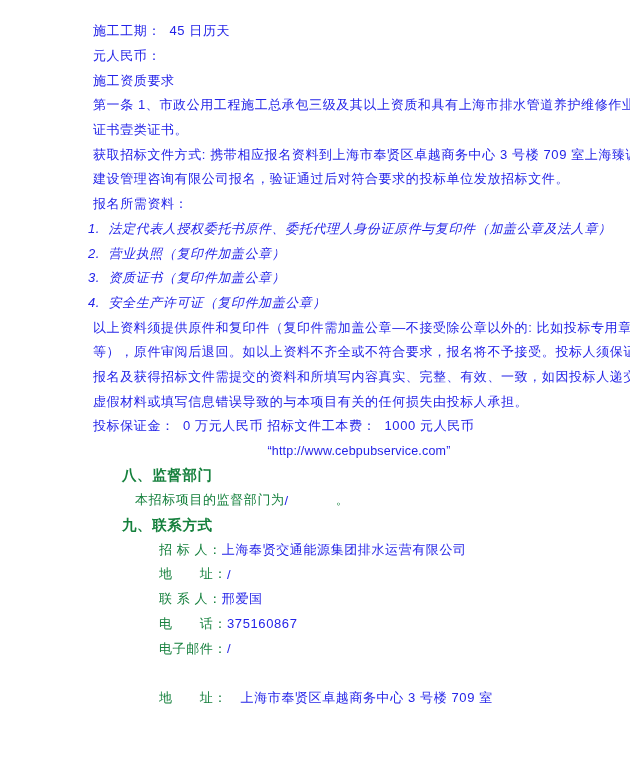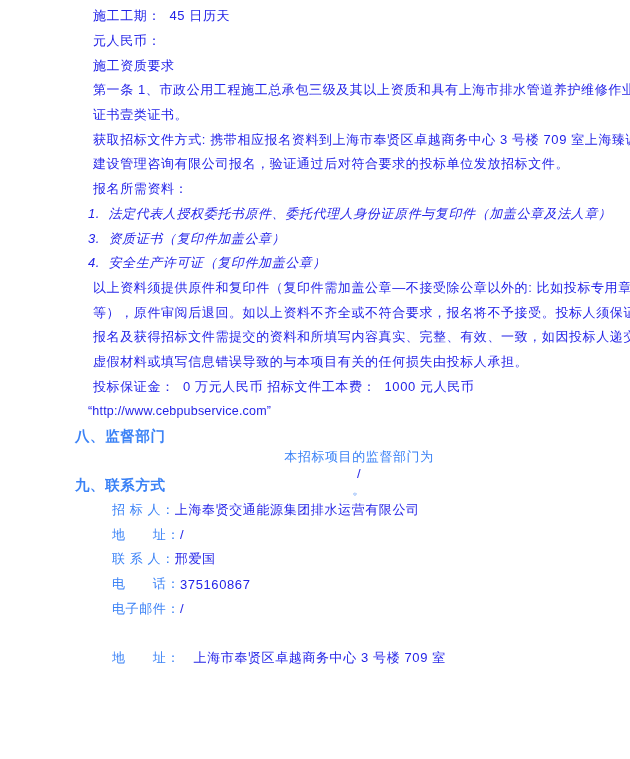--- a/index.html
+++ b/index.html
@@ -1,49 +1,50 @@
 <!DOCTYPE html>
 <html><head>
 <meta charset="utf-8">
 <style>
   html,body{margin:0;padding:0;}
   body{
     width:630px;height:759px;background:#ffffff;overflow:hidden;
     font-family:"Liberation Sans","DejaVu Sans",sans-serif;
   }
   .doc{
-    position:absolute;top:4px;left:0;width:630px;
+    position:absolute;top:19px;left:0;width:630px;
   }
   .line{
     height:24.7px;display:flex;align-items:center;
     white-space:pre;font-size:13px;letter-spacing:0.6px;
   }
   .kind-body   {padding-left:93px;}
   .kind-list   {padding-left:88px;font-style:italic;}
-  .kind-url    {padding-left:88px;font-size:12.5px;letter-spacing:0.2px;}
-  .kind-sub    {padding-left:88px;flex-direction:column;}
+  .kind-url    {padding-left:88px;font-size:12.5px;letter-spacing:0.2px;justify-content:center;}
+  .kind-sub    {padding-left:88px;}
   .kind-contact{padding-left:112px;}
   .kind-heading{padding-left:75px;font-weight:bold;font-size:14.5px;color:#000000;}
   .kind-blank  {padding-left:93px;}
   .seg-blue {color:#2323e8;}
-  .seg-black{color:#3b82f6;}
+  .seg-black{color:#15803d;margin-left:47px;}
 </style>
 </head>
 <body>
 
 <div class="doc">
     <div class="line kind-body"><span class="seg seg-blue">施工工期：  45 日历天</span></div>
     <div class="line kind-body"><span class="seg seg-blue">元人民币：</span></div>
     <div class="line kind-body"><span class="seg seg-blue">施工资质要求</span></div>
     <div class="line kind-body"><span class="seg seg-blue">第一条 1、市政公用工程施工总承包三级及其以上资质和具有上海市排水管道养护维修作业</span></div>
     <div class="line kind-body"><span class="seg seg-blue">证书壹类证书。</span></div>
     <div class="line kind-body"><span class="seg seg-blue">获取招标文件方式: 携带相应报名资料到上海市奉贤区卓越商务中心 3 号楼 709 室上海臻诚</span></div>
     <div class="line kind-body"><span class="seg seg-blue">建设管理咨询有限公司报名，验证通过后对符合要求的投标单位发放招标文件。</span></div>
     <div class="line kind-body"><span class="seg seg-blue">报名所需资料：</span></div>
     <div class="line kind-list"><span class="seg seg-blue">1.  法定代表人授权委托书原件、委托代理人身份证原件与复印件（加盖公章及法人章）</span></div>
+    <div class="line kind-list"><span class="seg seg-blue">2.  营业执照（复印件加盖公章）</span></div>
     <div class="line kind-list"><span class="seg seg-blue">3.  资质证书（复印件加盖公章）</span></div>
     <div class="line kind-list"><span class="seg seg-blue">4.  安全生产许可证（复印件加盖公章）</span></div>
     <div class="line kind-body"><span class="seg seg-blue">以上资料须提供原件和复印件（复印件需加盖公章—不接受除公章以外的: 比如投标专用章</span></div>
     <div class="line kind-body"><span class="seg seg-blue">等），原件审阅后退回。如以上资料不齐全或不符合要求，报名将不予接受。投标人须保证</span></div>
     <div class="line kind-body"><span class="seg seg-blue">报名及获得招标文件需提交的资料和所填写内容真实、完整、有效、一致，如因投标人递交</span></div>
     <div class="line kind-body"><span class="seg seg-blue">虚假材料或填写信息错误导致的与本项目有关的任何损失由投标人承担。</span></div>
     <div class="line kind-body"><span class="seg seg-blue">投标保证金：  0 万元人民币 招标文件工本费：  1000 元人民币</span></div>
     <div class="line kind-url"><span class="seg seg-blue">“http://www.cebpubservice.com”</span></div>
     <div class="line kind-heading"><span class="seg seg-black">八、监督部门</span></div>
     <div class="line kind-sub"><span class="seg seg-black">本招标项目的监督部门为</span><span class="seg seg-blue">/</span><span class="seg seg-black">。</span></div>

